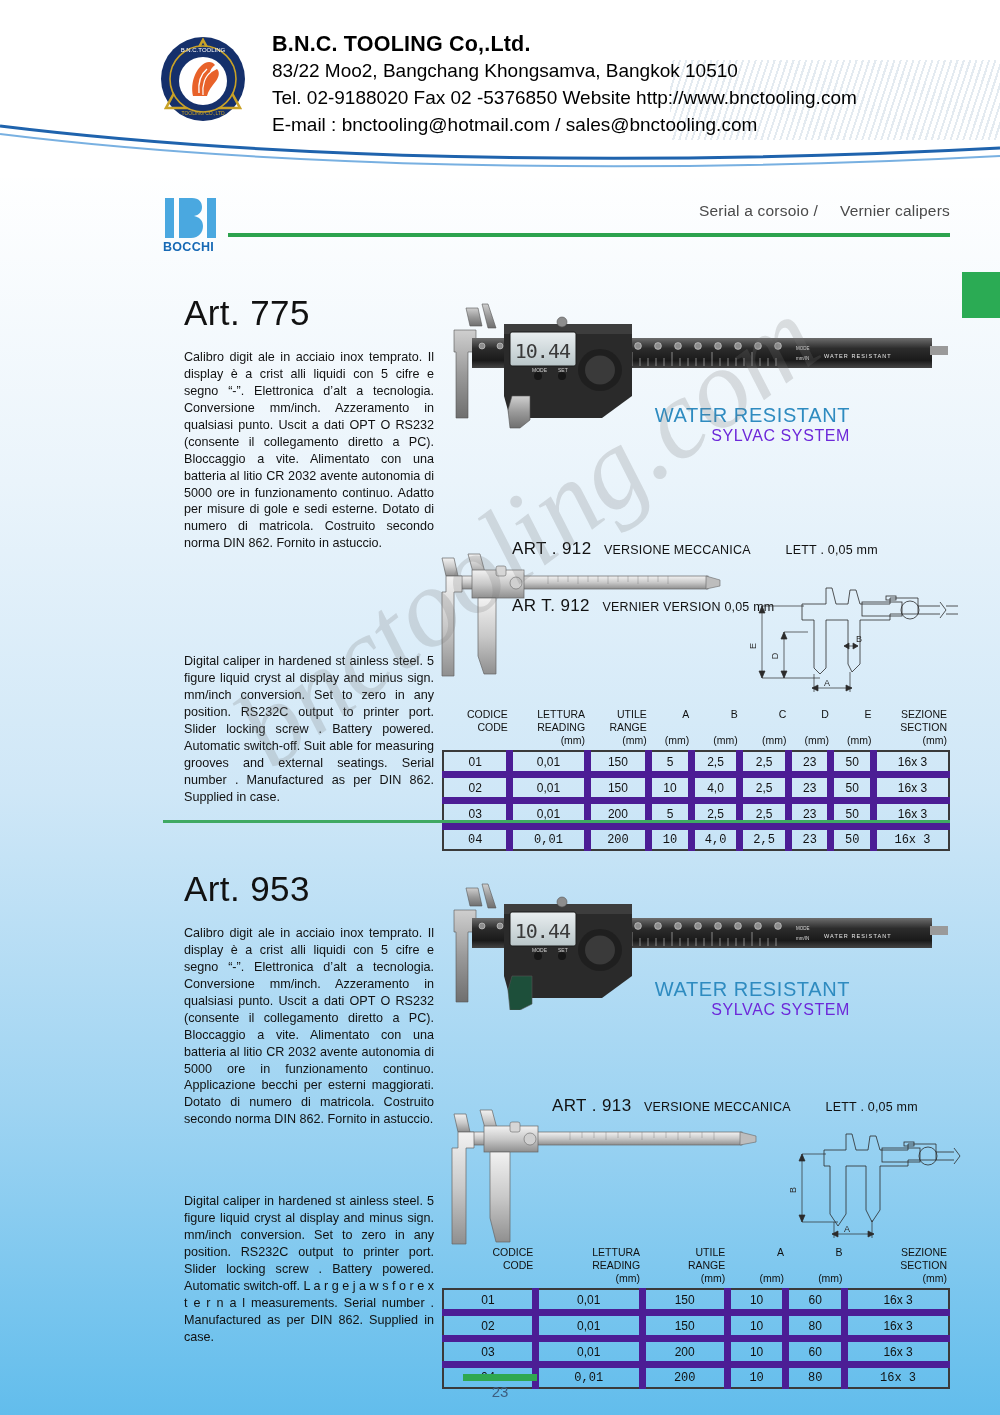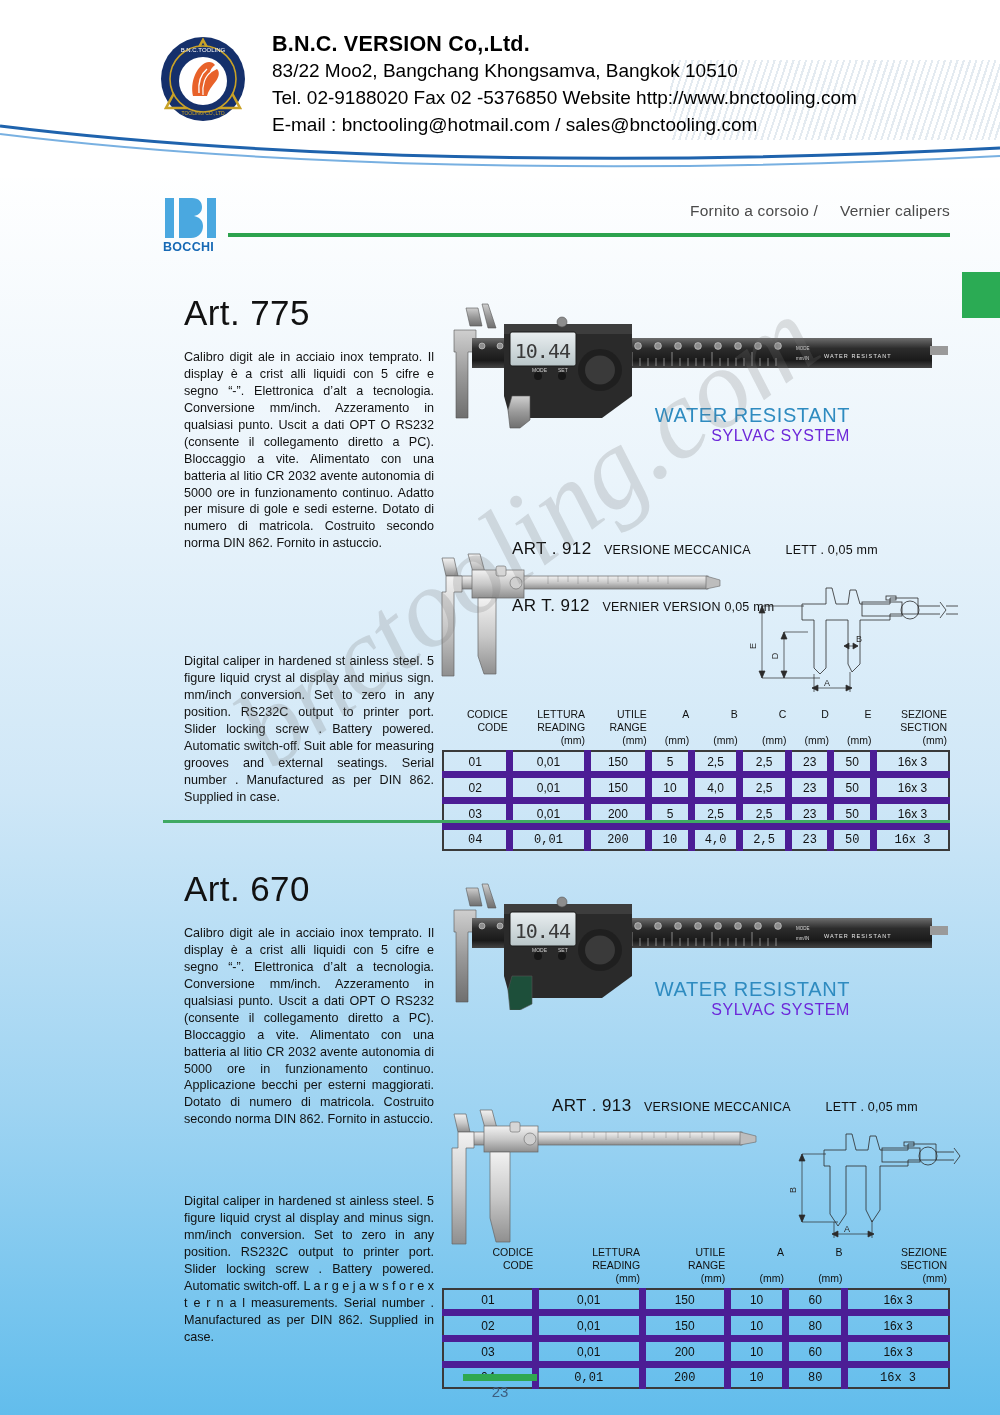--- a/index.html
+++ b/index.html
@@ -145,21 +145,21 @@
       <circle cx="43" cy="45" r="24" fill="#ffffff"></circle>
       <path d="M33 60 C30 46 36 32 45 27 C49 25 53 26 55 29 C52 31 50 34 50 37 L57 33 C60 36 59 41 56 45 C52 50 48 55 47 60 Z" fill="#e8622a"></path>
       <path d="M39 57 C38 47 41 38 47 33" stroke="#ffffff" stroke-width="1.4" fill="none"></path>
       <path d="M43 59 C42 49 45 40 51 36" stroke="#ffffff" stroke-width="1.2" fill="none"></path>
       <text x="43" y="16" font-size="6" fill="#ffffff" text-anchor="middle" font-family="Liberation Sans, sans-serif">B.N.C.TOOLING</text>
       <text x="43" y="79" font-size="5" fill="#c9a227" text-anchor="middle" font-family="Liberation Sans, sans-serif">TOOLING CO.,LTD</text>
     </svg>
   </div>
 
   <div id="company-block">
-    <div id="company-name">B.N.C. VERSION Co,.Ltd.</div>
+    <div id="company-name">B.N.C. TOOLING Co,.Ltd.</div>
     <div class="company-line">83/22 Moo2, Bangchang Khongsamva, Bangkok 10510</div>
     <div class="company-line">Tel. 02-9188020 Fax 02 -5376850 Website http://www.bnctooling.com</div>
     <div class="company-line">E-mail : bnctooling@hotmail.com / sales@bnctooling.com</div>
   </div>
 </div>
 
 <svg id="swoosh" viewBox="0 0 1000 60" preserveAspectRatio="none">
   <path d="M0 8 C260 40 620 50 1000 30 L1000 60 L0 60 Z" fill="#ffffff"></path>
   <path d="M0 8 C260 40 620 50 1000 30" stroke="#1f63ad" stroke-width="3" fill="none"></path>
   <path d="M0 16 C260 48 620 58 1000 38" stroke="#3f8fd4" stroke-width="2" fill="none" opacity=".7"></path>
@@ -168,21 +168,21 @@
 <div id="brand-row">
   <div id="bocchi-logo">
     <svg width="56" height="48" viewBox="0 0 56 48">
       <rect x="2" y="2" width="9" height="40" fill="#4aa8e0"></rect>
       <path d="M16 2 h13 c7 0 10 4 10 9 c0 5 -3 8 -8 9 c5 1 9 4 9 10 c0 6 -4 12 -12 12 h-12 z" fill="#4aa8e0"></path>
       <rect x="44" y="2" width="9" height="40" fill="#4aa8e0"></rect>
     </svg>
   </div>
   <div id="bocchi-word">BOCCHI</div>
   <div id="section-title">
-    <span>Fornito a corsoio /</span><span class="sep"></span><span>Vernier calipers</span>
+    <span>Serial a corsoio /</span><span class="sep"></span><span>Vernier calipers</span>
   </div>
   <div id="brand-rule"></div>
 </div>
 
 <div id="green-tab"></div>
 
 <div class="art-title" style="left:184px; top:293px;">Art. 775</div>
 <div class="desc" style="left:184px; top:349px;">Calibro digit ale  in acciaio inox temprato. Il display  è a crist alli liquidi con 5 cifre e segno “-”. Elettronica d’alt   a tecnologia.  Conversione  mm/inch. Azzeramento in qualsiasi punto. Uscit a dati OPT  O RS232 (consente il collegamento diretto a PC). Bloccaggio a vite.  Alimentato con una batteria al litio CR 2032 avente autonomia di 5000 ore in funzionamento continuo.  Adatto per misure di gole e sedi esterne. Dotato di numero di matricola. Costruito secondo norma DIN 862. Fornito in astuccio.</div>
 <div class="desc" style="left:184px; top:653px;">Digital caliper   in hardened st ainless steel. 5 figure liquid cryst  al display and minus sign. mm/inch conversion. Set to zero in any position. RS232C output to printer port.  Slider  locking  screw . Battery powered.  Automatic switch-off. Suit able  for measuring grooves and external  seatings.      Serial  number . Manufactured  as  per  DIN  862. Supplied in case.</div>
 
@@ -460,21 +460,21 @@
         <td>2,5</td>
         <td>23</td>
         <td>50</td>
         <td>16x 3</td>
       </tr>
     </tbody>
 </table>
 
 <div id="mid-rule"></div>
 
-<div class="art-title" style="left:184px; top:869px;">Art. 670</div>
+<div class="art-title" style="left:184px; top:869px;">Art. 953</div>
 <div class="desc" style="left:184px; top:925px;">Calibro digit ale  in acciaio inox temprato. Il display  è a crist alli liquidi con 5 cifre e segno “-”. Elettronica d’alt   a tecnologia.  Conversione  mm/inch. Azzeramento in qualsiasi punto. Uscit a dati OPT  O RS232 (consente il collegamento diretto a PC). Bloccaggio a vite.  Alimentato con una batteria al litio CR 2032 avente autonomia di 5000 ore  in  funzionamento  continuo. Applicazione  becchi  per  esterni maggiorati.   Dotato  di  numero  di matricola.  Costruito  secondo  norma DIN 862. Fornito in astuccio.</div>
 <div class="desc" style="left:184px; top:1193px;">Digital caliper   in hardened st ainless steel. 5 figure liquid cryst  al display and minus sign. mm/inch conversion. Set to zero in any position. RS232C output to printer port.  Slider  locking  screw . Battery powered.  Automatic switch-off. L a r g e   j a w s   f o r   e x t e r n a l measurements.      Serial  number . Manufactured  as  per  DIN  862. Supplied in case.</div>
 
 <svg class="caliper-img" style="left:452px; top:880px;" width="500" height="130" viewBox="0 0 500 130">
   <defs>
     <linearGradient id="beam2" x1="0" y1="0" x2="0" y2="1">
       <stop offset="0" stop-color="#6d6d6d"></stop>
         <stop offset=".35" stop-color="#2c2c2c"></stop>
       <stop offset=".75" stop-color="#1a1a1a"></stop>
         <stop offset="1" stop-color="#444"></stop>

